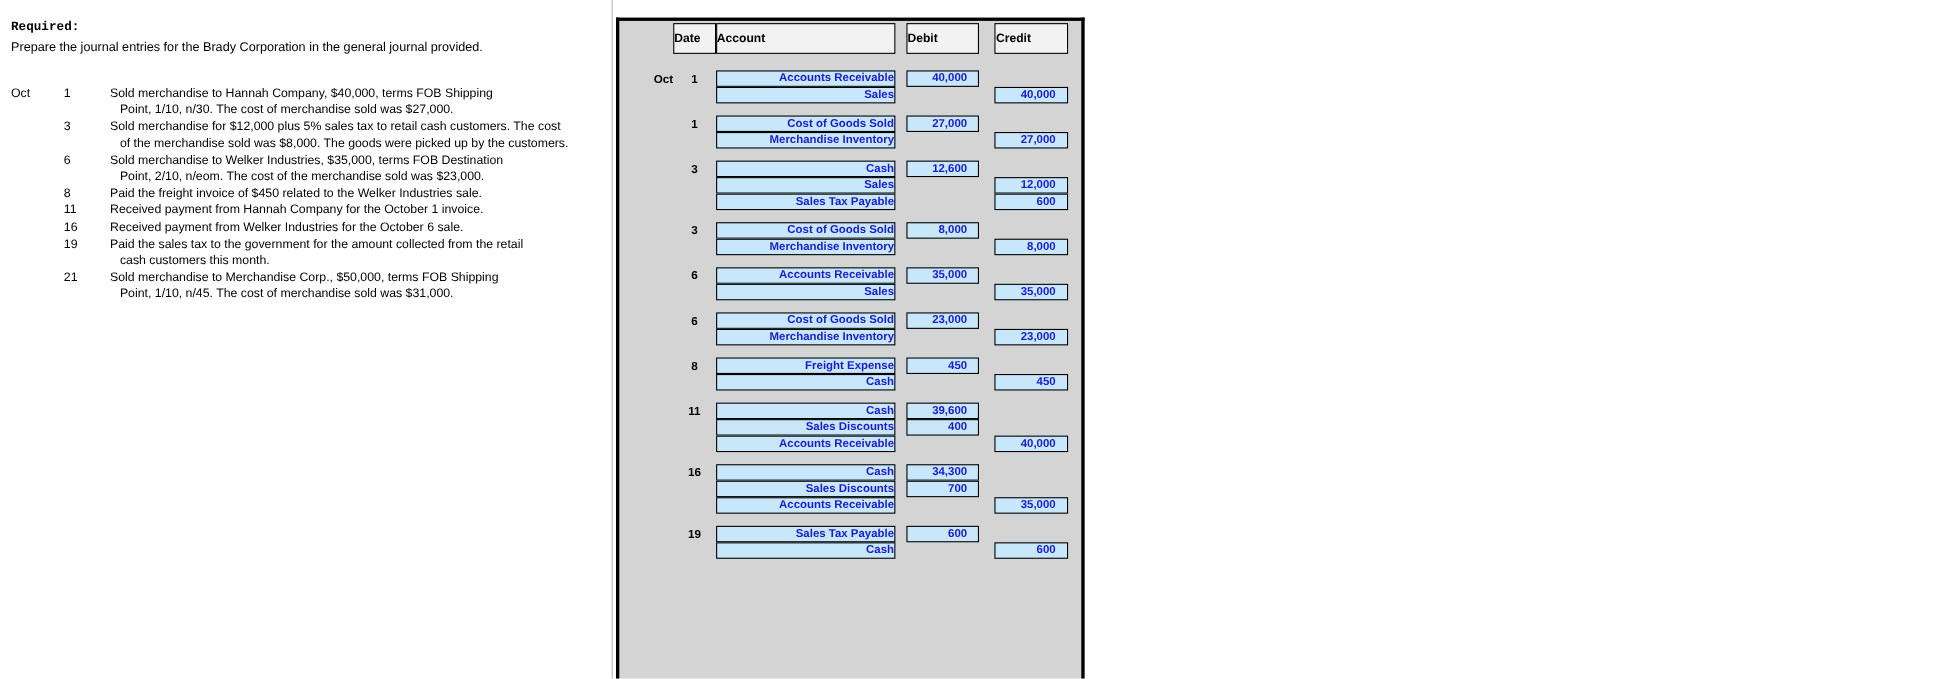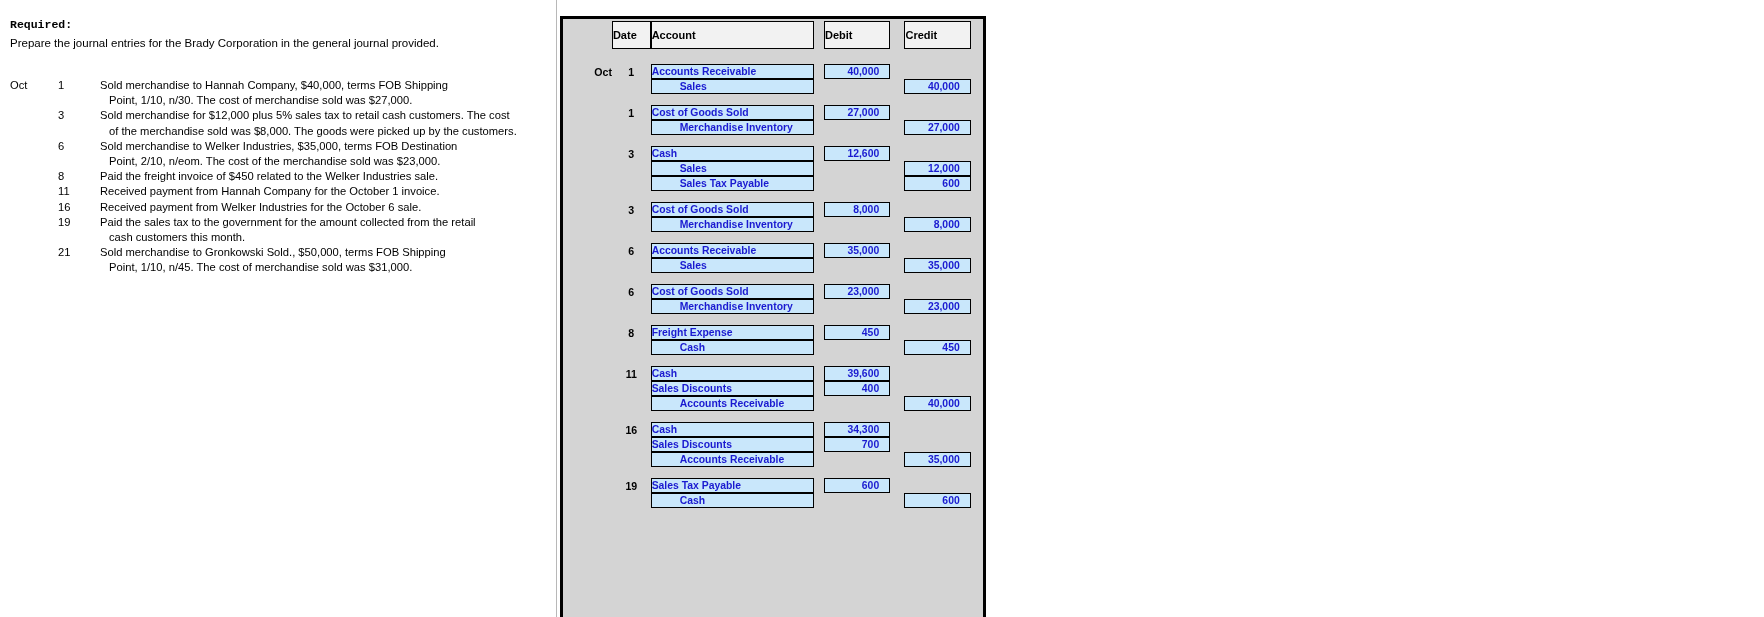--- a/index.html
+++ b/index.html
@@ -119,21 +119,21 @@
     background: #c9e7fb;
     color: #1a1ad0;
     font-weight: bold;
     font-size: 10.4px;
     height: 15px;
     line-height: 13px;
     padding: 0 3px;
     white-space: nowrap;
     overflow: hidden;
   }
-  .cell.acct   { text-align: left; margin-top: 46px; }
+  .cell.acct   { text-align: right; margin-top: 46px; }
   .cell.indent { padding-left: 28px; }
   .cell.num    { text-align: right; padding-right: 10px; }
   .cell.empty  { border: none; background: transparent; }
 
   .datecell {
     font-weight: bold;
     font-size: 10.6px;
     text-align: center;
     color: #000000;
     vertical-align: middle;
@@ -210,21 +210,21 @@
           <td class="day">19</td>
           <td class="desc">
             <div>Paid the sales tax to the government for the amount collected from the retail</div>
             <div class="desc-line2">cash customers this month.</div>
           </td>
         </tr>
         <tr>
           <td class="month"></td>
           <td class="day">21</td>
           <td class="desc">
-            <div>Sold merchandise to Gronkowski Sold., $50,000, terms FOB Shipping</div>
+            <div>Sold merchandise to Merchandise Corp., $50,000, terms FOB Shipping</div>
             <div class="desc-line2">Point, 1/10, n/45. The cost of merchandise sold was $31,000.</div>
           </td>
         </tr>
       </tbody>
   </table>
 </div>
 
 <div id="page-divider"></div>
 
 <div id="journal-panel">

